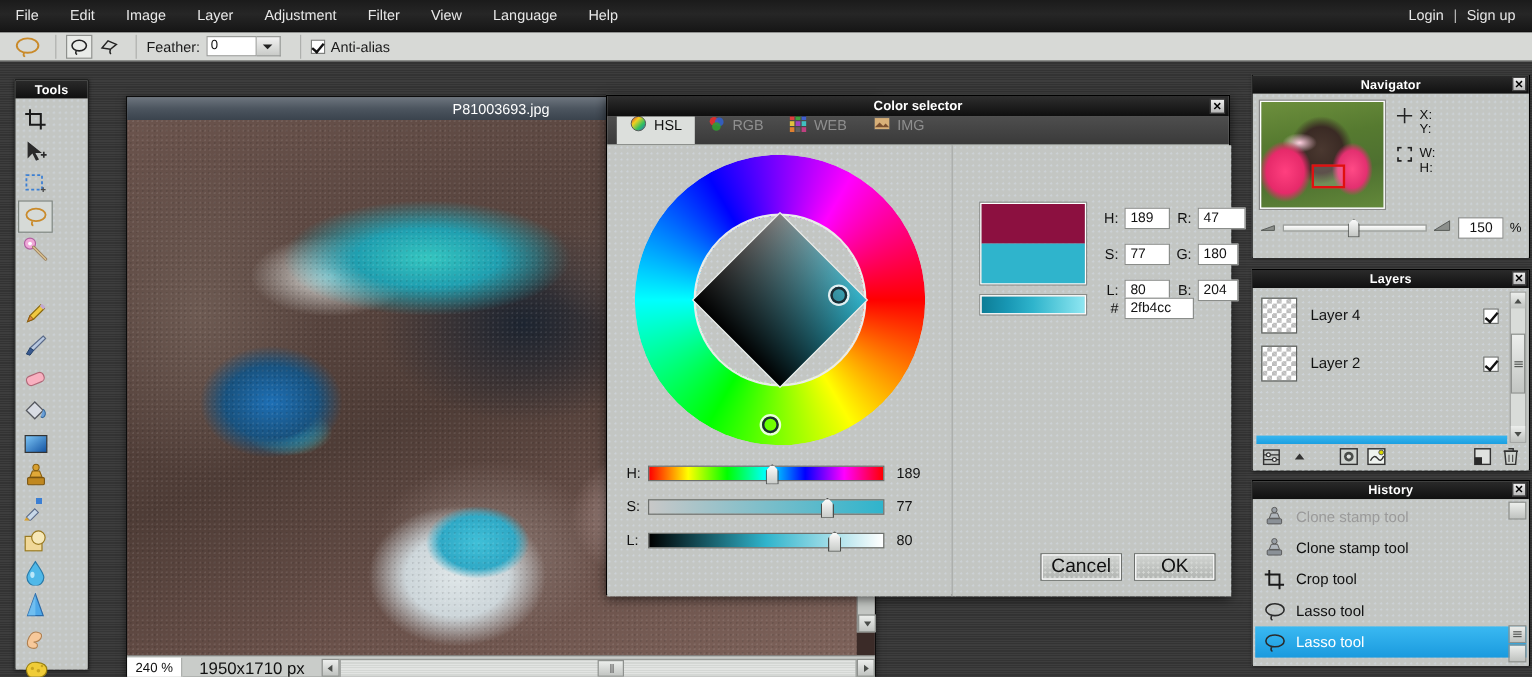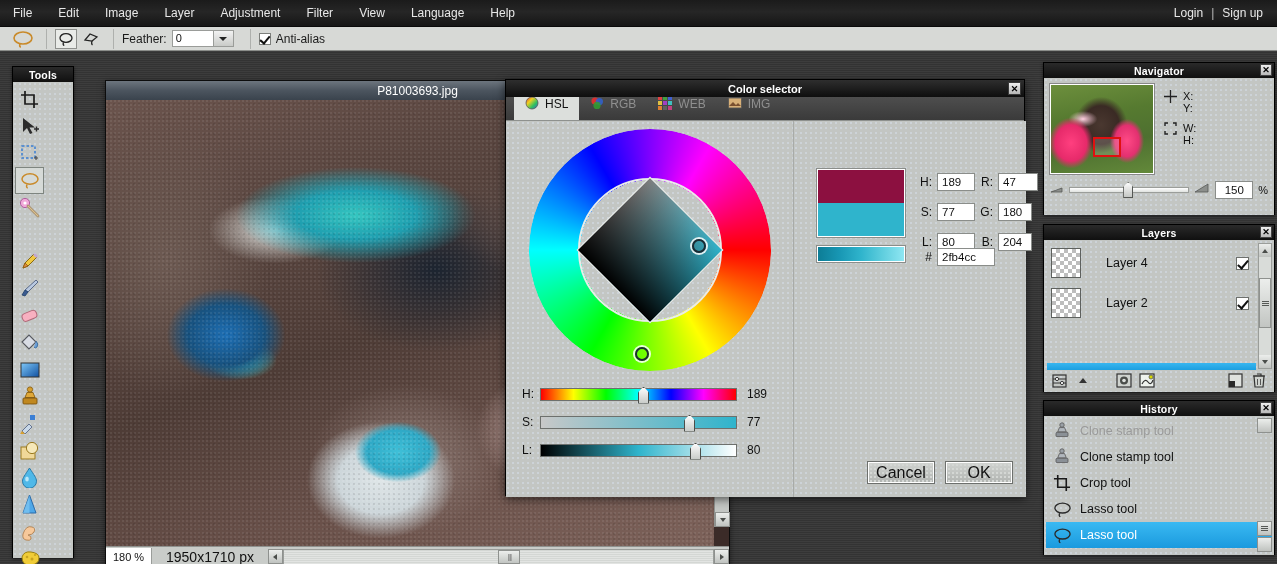--- a/index.html
+++ b/index.html
@@ -417,21 +417,21 @@
     width: 38px; height: 18px; background: #fff; border: 1px solid #8a8d8a;
     font-size: 11.5px; color: #111;
     display: flex; align-items: center; justify-content: center;
   }
 
   #layers { left: 1043px; top: 224px; width: 232px; height: 168px; }
   #layers .panel-body { height: 152px; padding: 3px; position: relative; }
   .layer-list { position: relative; }
   .layer-row {
     display: flex; align-items: center; height: 40px;
-    padding: 0 4px; gap: 25px;
+    padding: 0 4px; gap: 11px;
   }
   .layer-thumb {
     width: 30px; height: 30px;
     border: 1px solid #5e615e;
     background-image:
       linear-gradient(45deg,#bdbdbd 25%,transparent 25%,transparent 75%,#bdbdbd 75%),
       linear-gradient(45deg,#bdbdbd 25%,#fff 25%,#fff 75%,#bdbdbd 75%);
     background-size: 8px 8px;
     background-position: 0 0, 4px 4px;
     position: relative;
@@ -694,21 +694,21 @@
       <div class="canvas-vscroll">
         <div class="sb-btn">
             <span class="up"></span>
           </div>
         <div style="position:absolute;bottom:0;left:0" class="sb-btn">
             <span class="dn"></span>
           </div>
       </div>
     </div>
     <div class="statusbar">
-      <div class="zoomval">180 %</div>
+      <div class="zoomval">240 %</div>
       <div class="dims">1950x1710 px</div>
       <div class="sb-btn">
           <span class="lf"></span>
         </div>
       <div class="hscroll-track">
         <div class="hthumb">|||</div>
       </div>
       <div class="sb-btn">
           <span class="rt"></span>
         </div>

